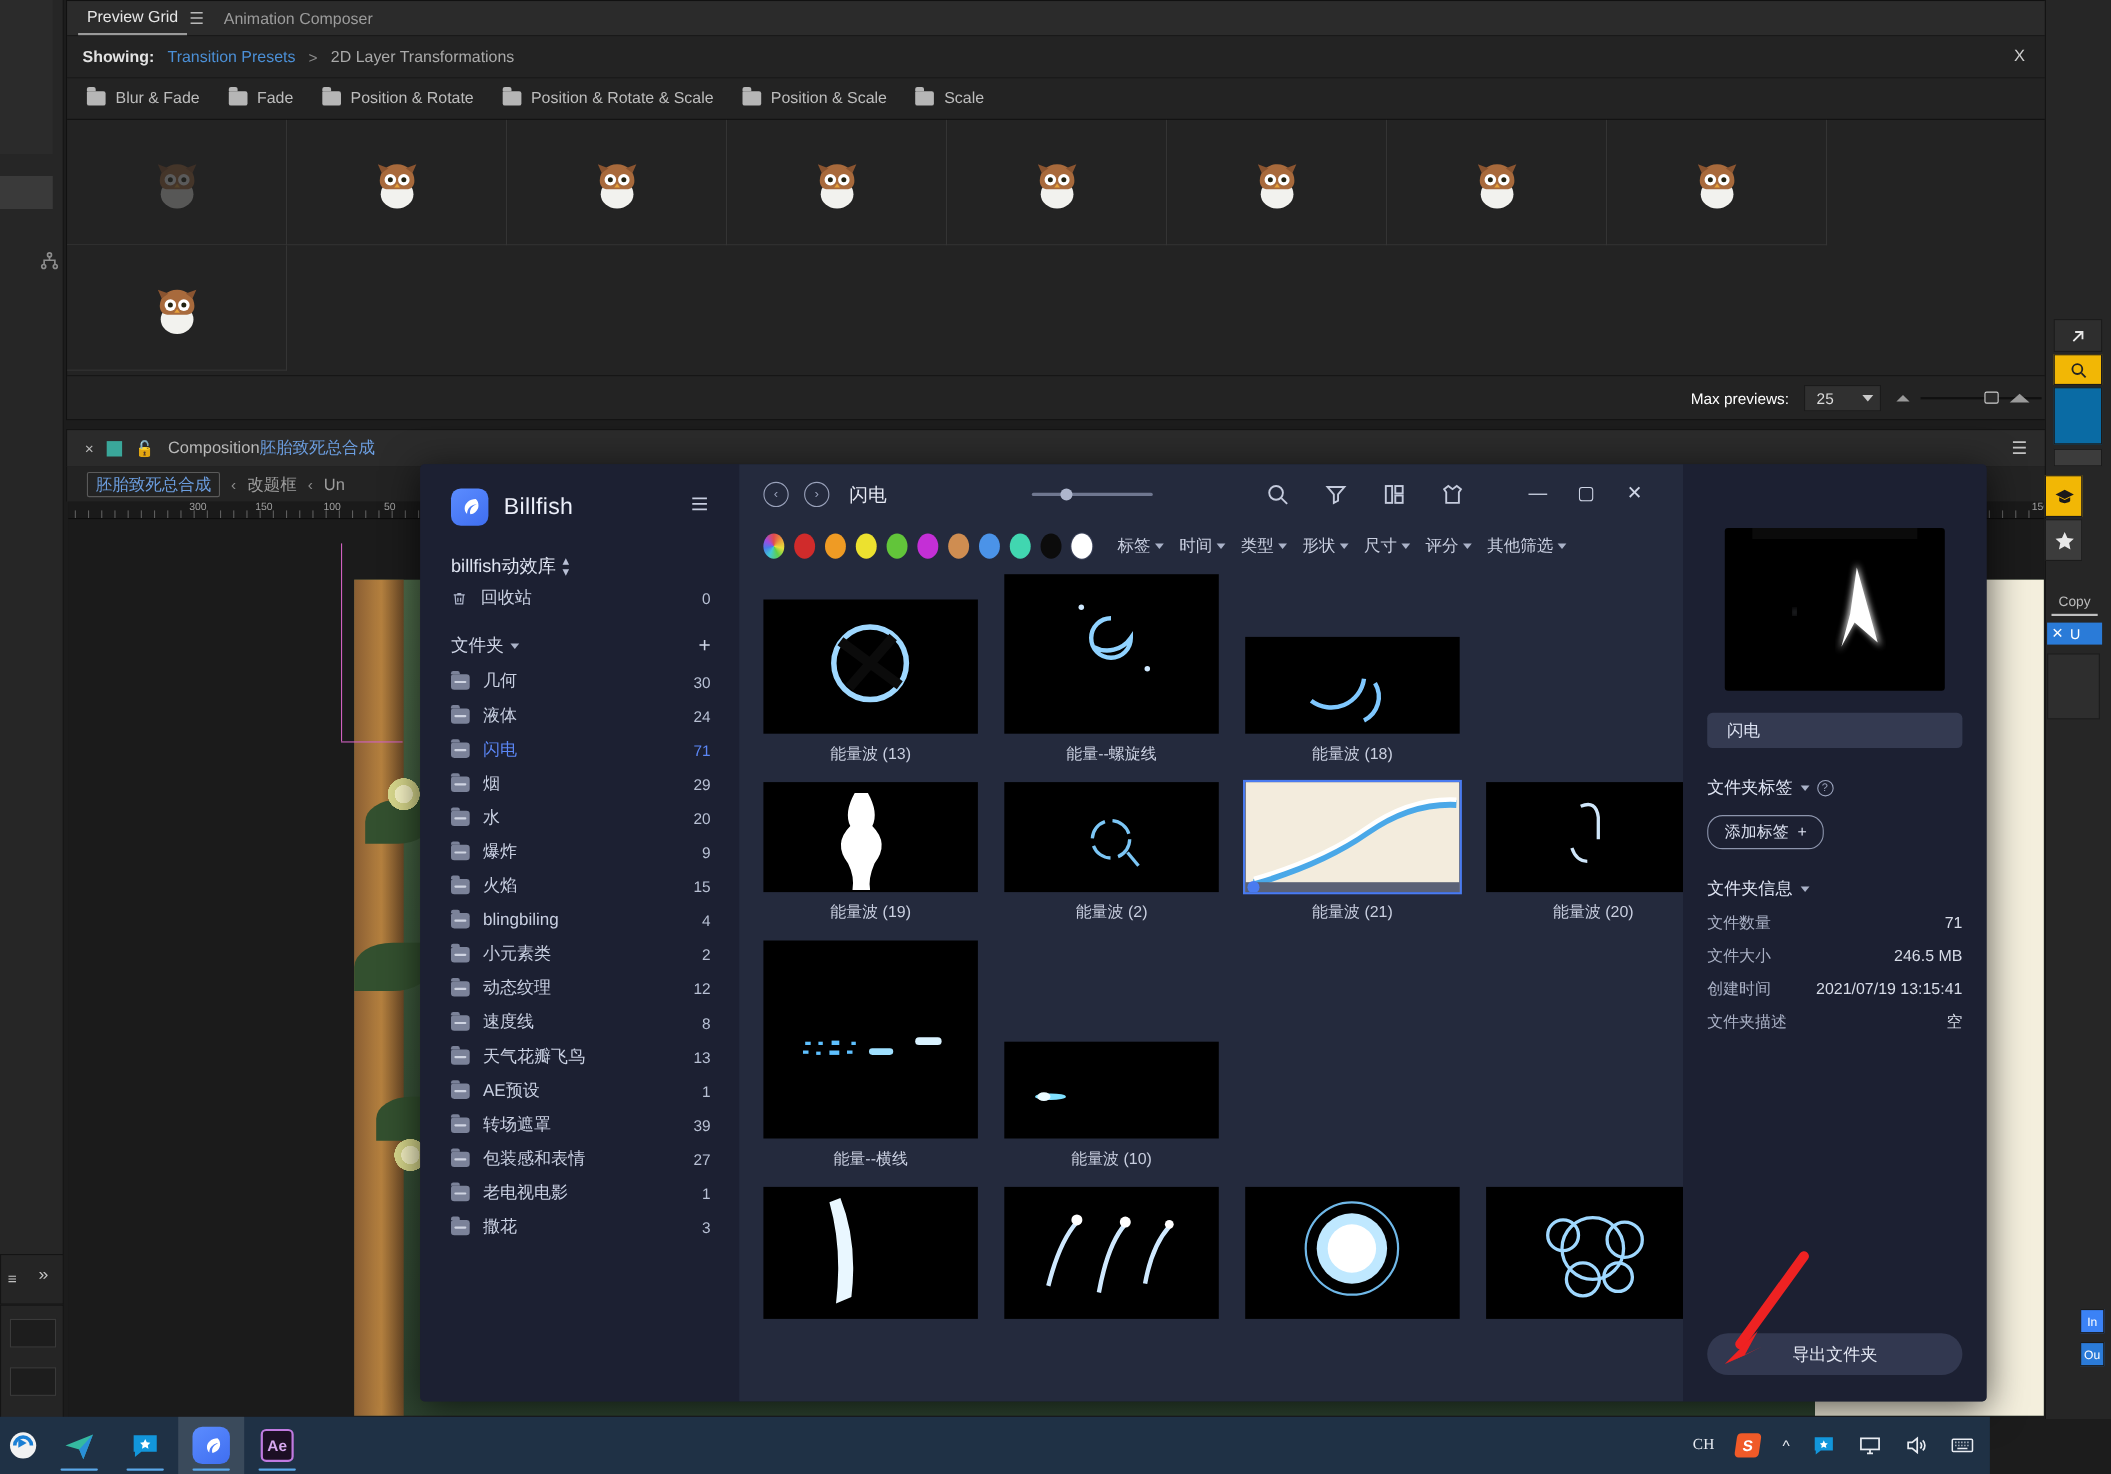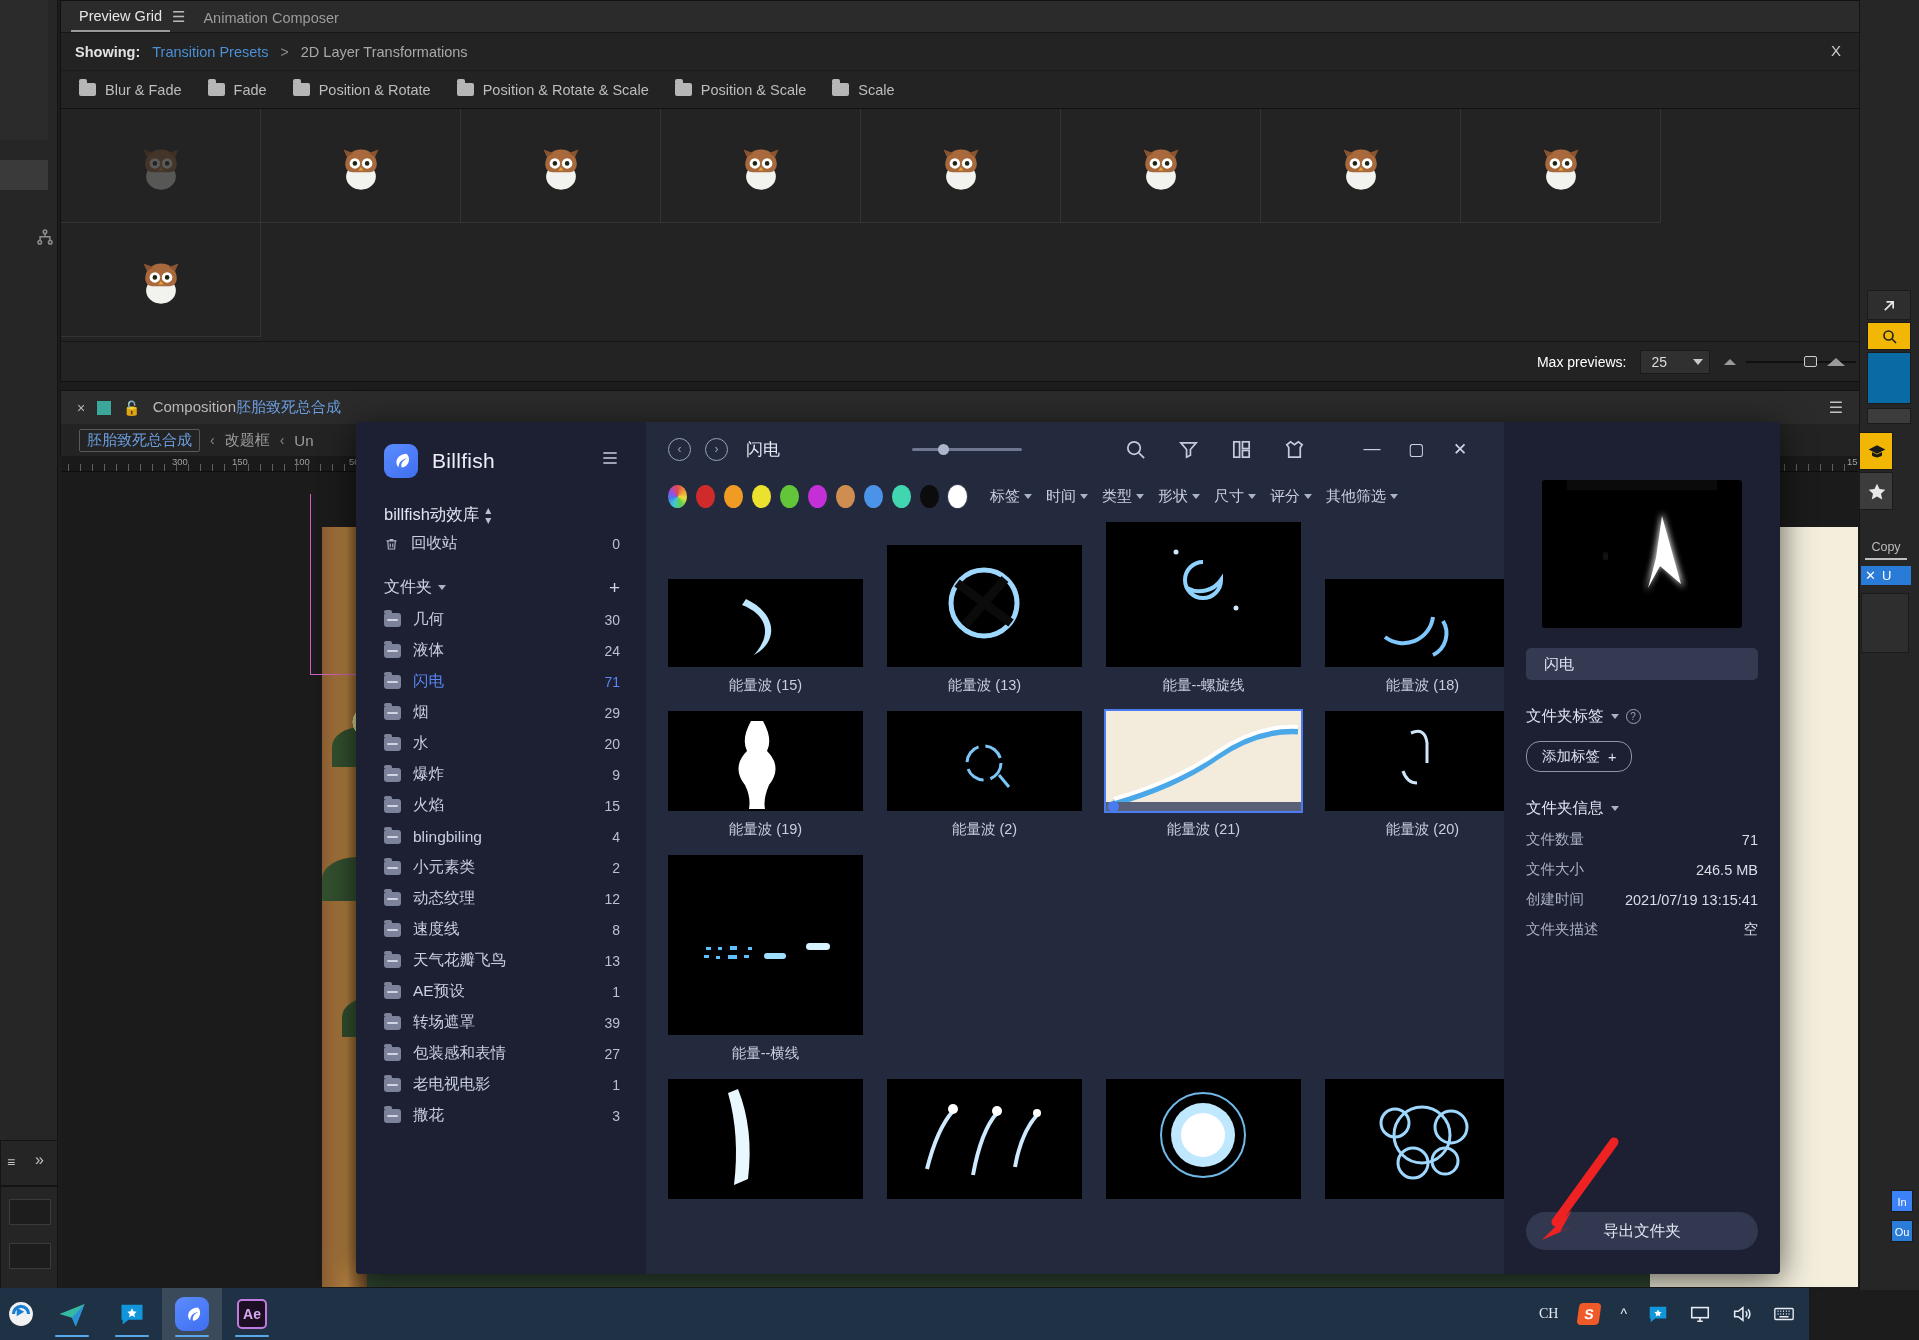--- a/index.html
+++ b/index.html
@@ -84,21 +84,21 @@
   .rp-blue { background:#0a6ba4; }
   .rp-btn-blue { background:#2a7bd8; color:#fff; display:flex; align-items:center; gap:6px; font-size:13px; padding:2px 4px;}
   .rp-label { color:#bcbcbc; font-size:12.5px;}
 
   
   .bl-panel { position:absolute; background:#252525; border:1px solid #141414;}
   .bl-field { background:#1d1d1d; border:1px solid #3a3a3a; height:26px;}
 
   
   #billfish {
-    position:absolute; left:356px; top:422px; width:1424px; height:852px;
+    position:absolute; left:382px; top:422px; width:1424px; height:852px;
     background:#1e2233; border-radius:4px; box-shadow:0 6px 34px rgba(0,0,0,.65);
     display:flex; overflow:hidden; font-size:15px;
   }
   
   .bf-side { width:290px; background:#1c2032; display:flex; flex-direction:column; flex:none;}
   .bf-brand { display:flex; align-items:center; gap:14px; padding:22px 0 0 28px; position:relative;}
   .bf-logo { width:34px; height:34px; border-radius:9px; background:linear-gradient(145deg,#5b8cff,#3f6ef0); display:flex; align-items:center; justify-content:center; flex:none;}
   .bf-logo svg { width:22px; height:22px;}
   .bf-brand-name { color:#eceffa; font-size:21px; letter-spacing:.3px;}
   .bf-list-icon { position:absolute; right:26px; top:26px; color:#c7cde0; }
@@ -785,26 +785,20 @@
         </span>
         <span class="fl-item">
           <span>其他筛选</span>
           <span class="fl-caret"></span>
         </span>
       </div>
 
     <div class="bf-grid" id="bf-grid">
         <div class="grid-row">
           <div class="grid-cell">
-            <div class="thumb" style="width: 195px; height: 88px;"><svg viewBox="0 0 195 88" width="195" height="88">
-                <path d="M78 20 C 108 34, 112 62, 86 76 C 104 56, 100 36, 74 26 Z" fill="#bfe6ff"></path>
-              </svg></div>
-            <div class="cap">能量波 (15)</div>
-          </div>
-          <div class="grid-cell">
             <div class="thumb" style="width: 195px; height: 122px;"><svg viewBox="0 0 195 122" width="195" height="122">
                 <circle cx="97" cy="58" r="33" fill="none" stroke="#9fd8ff" stroke-width="5"></circle>
                 <path d="M70 38 L124 78 M78 80 L118 34" stroke="#0b0b0b" stroke-width="9"></path>
               </svg></div>
             <div class="cap">能量波 (13)</div>
           </div>
           <div class="grid-cell">
             <div class="thumb" style="width: 195px; height: 145px;"><svg viewBox="0 0 195 145" width="195" height="145">
                 <path d="M97 40a18 18 0 10 18 18 26 26 0 01-34 8" fill="none" stroke="#8fd2ff" stroke-width="4"></path>
                 <circle cx="70" cy="30" r="2.5" fill="#cfe9ff"></circle>
@@ -862,20 +856,27 @@
                   <rect x="80" y="92" width="4" height="3"></rect>
                   <rect x="36" y="100" width="5" height="3"></rect>
                   <rect x="48" y="101" width="4" height="3"></rect>
                   <rect x="60" y="100" width="9" height="4"></rect>
                   <rect x="76" y="100" width="5" height="3"></rect>
                 </g>
                 <rect x="96" y="98" width="22" height="6" rx="3" fill="#9fe0ff"></rect>
                 <rect x="138" y="88" width="24" height="7" rx="3.5" fill="#d9f2ff"></rect>
               </svg></div>
             <div class="cap">能量--横线</div>
+          </div>
+          <div class="grid-cell">
+            <div class="thumb" style="width: 195px; height: 88px;"><svg viewBox="0 0 195 88" width="195" height="88">
+                <ellipse cx="42" cy="50" rx="14" ry="3" fill="#7fe0ff"></ellipse>
+                <ellipse cx="36" cy="50" rx="6" ry="4" fill="#eafaff"></ellipse>
+              </svg></div>
+            <div class="cap">能量波 (10)</div>
           </div>
         </div>
         <div class="grid-row">
           <div class="grid-cell">
             <div class="thumb" style="width: 195px; height: 120px;"><svg viewBox="0 0 195 120" width="195" height="120">
                 <path d="M70 10 q16 40 10 90 l-14 6 q6 -50 -6 -92z" fill="#e9f7ff"></path>
               </svg></div>
             <div class="cap">&nbsp;</div>
           </div>
           <div class="grid-cell">

